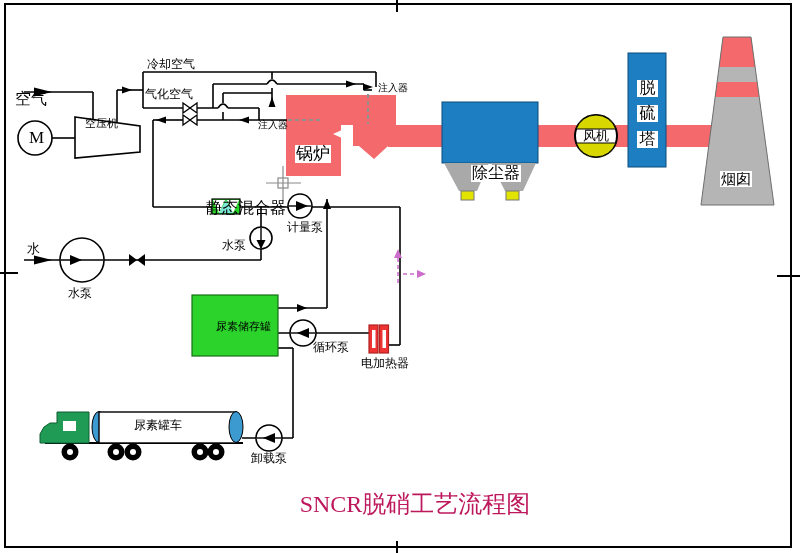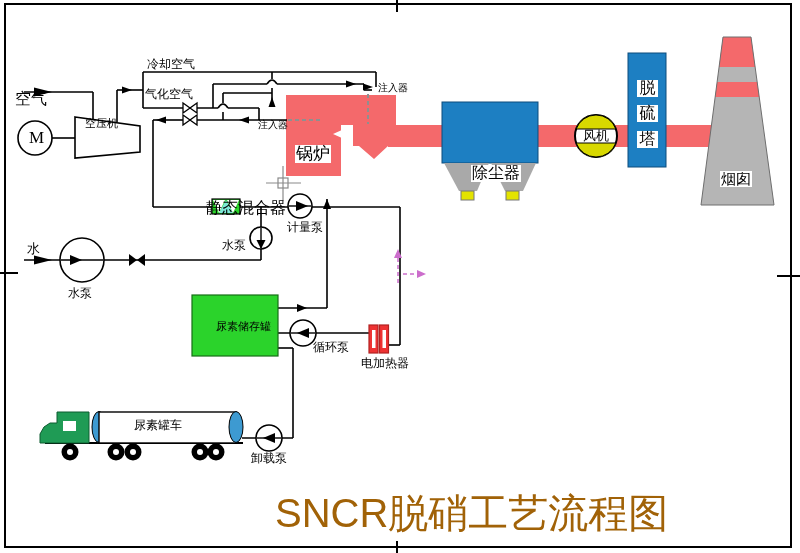--- a/index.html
+++ b/index.html
@@ -2,22 +2,22 @@
 <html><head>
 <meta charset="utf-8">
 <style>
   html,body{margin:0;padding:0;background:#fff;}
   .stage{position:relative;width:800px;height:553px;background:#fff;overflow:hidden;
          font-family:"Liberation Sans","DejaVu Sans",sans-serif;}
   .stage svg{position:absolute;left:0;top:0;}
   .lbl{position:absolute;color:#000000;line-height:1.05;white-space:nowrap;z-index:5;}
   .wbg{background:#fff;padding:0 1px;}
   .vchar{width:19px;text-align:center;}
-  .title{font-family:Liberation Sans, sans-serif;font-size:40px;
-         letter-spacing:0px;color:#a16207;text-align:center;width:280px;}
+  .title{font-family:Liberation Serif, serif;font-size:24px;
+         letter-spacing:0px;color:#be185d;text-align:center;width:280px;}
 </style>
 </head>
 <body>
 
 <div class="stage">
 
 <svg width="800" height="553" viewBox="0 0 800 553">
 
   <g stroke="#000" stroke-width="2" fill="none">
     <rect x="5" y="4" width="786" height="543"></rect>

